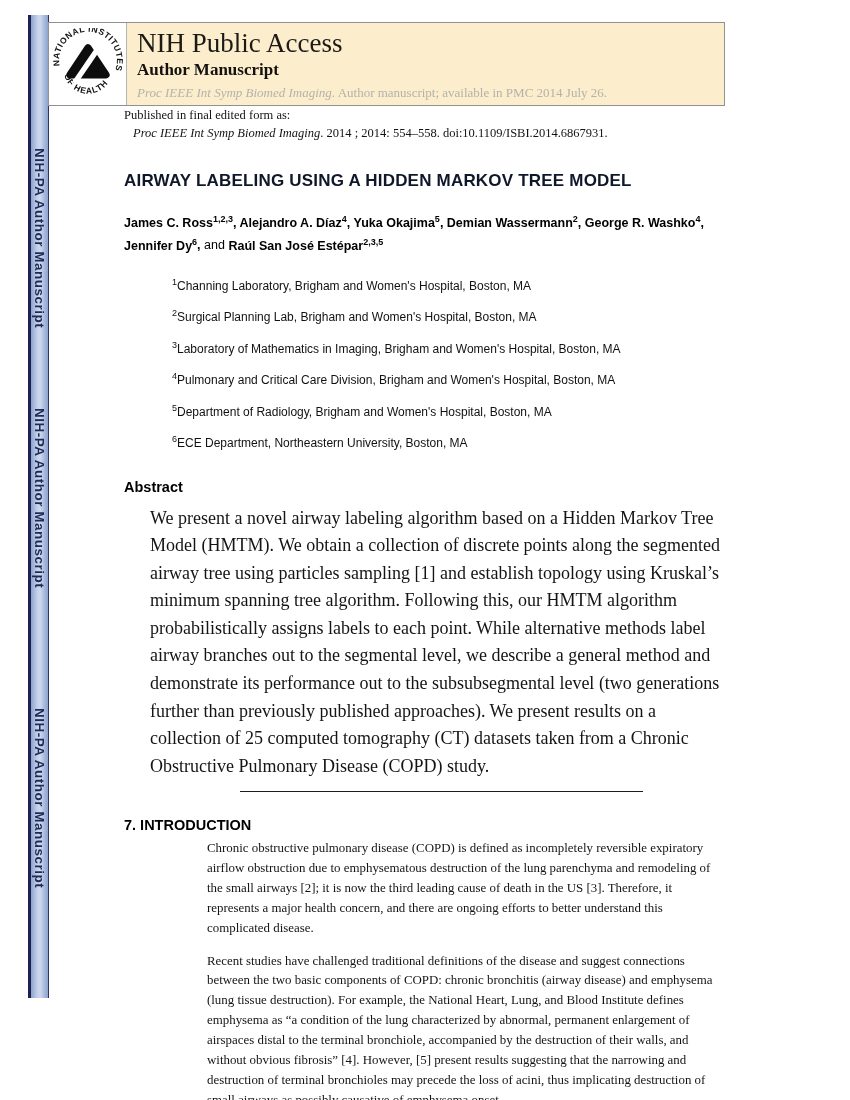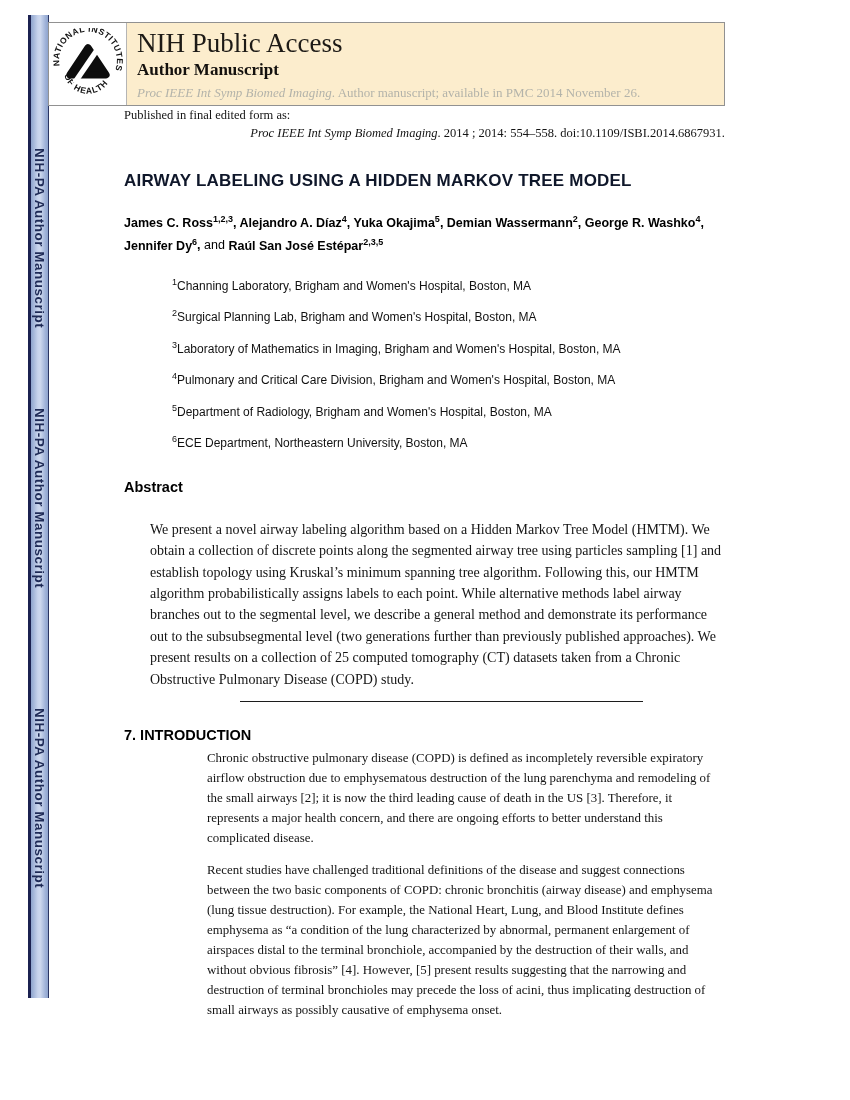--- a/index.html
+++ b/index.html
@@ -33,21 +33,21 @@
   }
   .header-band { flex:1; padding:5px 0 14px 10px; overflow:hidden;border-radius:17px; }
   .hp-title { font-size:27px; color:#1d1a16; line-height:1.15; font-family:"Liberation Serif", serif; }
   .hp-sub   { font-size:17px; font-weight:bold; color:#14110e; margin-top:1px; }
   .hp-cite  { font-size:13px; color:#b3b3aa; margin-top:5px; white-space:nowrap; }
   .it { font-style:italic; }
 
   
   .content { position:absolute; left:124px; top:108px; width:601px; color:#131313; }
   .pub-label { font-size:12.5px; }
-  .pub-cite  { font-size:12.5px; padding-left:9px; margin-top:3px;text-align:right; }
+  .pub-cite  { font-size:12.5px; padding-left:9px; margin-top:3px; }
 
   h1.article-title {
     font-family:"Liberation Sans", sans-serif; font-size:17px; font-weight:bold;
     color:#0f172a; margin-top:30px; letter-spacing:0.2px;
   }
   .authors {
     font-family:"Liberation Sans", sans-serif; font-size:12.5px; font-weight:bold;
     line-height:1.7; margin-top:21px; color:#000;
   }
   .authors sup { font-size:9px; }
@@ -58,21 +58,21 @@
     line-height:27.5px;
     margin-left:48px;
   }
   .affiliation sup { font-size:9px; }
 
   h2.section-h {
     font-family:"Liberation Sans", sans-serif; font-size:14.5px; font-weight:bold;
     color:#000; margin-top:21px;
   }
   p.abstract-text {
-    font-size:14px; line-height:1.53; margin:24px 0 0 26px; width:575px; color:#141414;
+    font-size:18px; line-height:1.53; margin:10px 0 0 26px; width:575px; color:#141414;
   }
   hr.abstract-rule {
     border:none; border-top:1.5px solid #1c1c1c; width:403px; margin:11px 0 0 116px;
   }
   h2.intro-h { margin-top:25px; }
   p.body-par {
     font-size:12.9px; line-height:1.54; margin:13px 0 0 83px; width:518px; color:#141414;
   }
   p.first-par { margin-top:6px; }
 </style>
@@ -102,21 +102,21 @@
         </text>
         <g>
           <path d="M 40 22 L 60 52 L 20 52 Z" fill="#0d0d0d" stroke="#0d0d0d" stroke-width="8" stroke-linejoin="round"></path>
           <line x1="25" y1="61" x2="51" y2="23" stroke="#ffffff" stroke-width="6"></line>
         </g>
       </svg>
     </div>
     <div class="header-band">
       <div class="hp-title">NIH Public Access</div>
       <div class="hp-sub">Author Manuscript</div>
-      <div class="hp-cite"><span class="it">Proc IEEE Int Symp Biomed Imaging</span><span>. Author manuscript; available in PMC 2014 November 26.</span></div>
+      <div class="hp-cite"><span class="it">Proc IEEE Int Symp Biomed Imaging</span><span>. Author manuscript; available in PMC 2014 July 26.</span></div>
     </div>
   </div>
 
   <div class="content">
 
     <div class="pub-label">Published in final edited form as:</div>
     <div class="pub-cite"><span class="it">Proc IEEE Int Symp Biomed Imaging</span><span>. 2014 ; 2014: 554–558. doi:10.1109/ISBI.2014.6867931.</span></div>
 
     <h1 class="article-title">AIRWAY LABELING USING A HIDDEN MARKOV TREE MODEL</h1>
 

